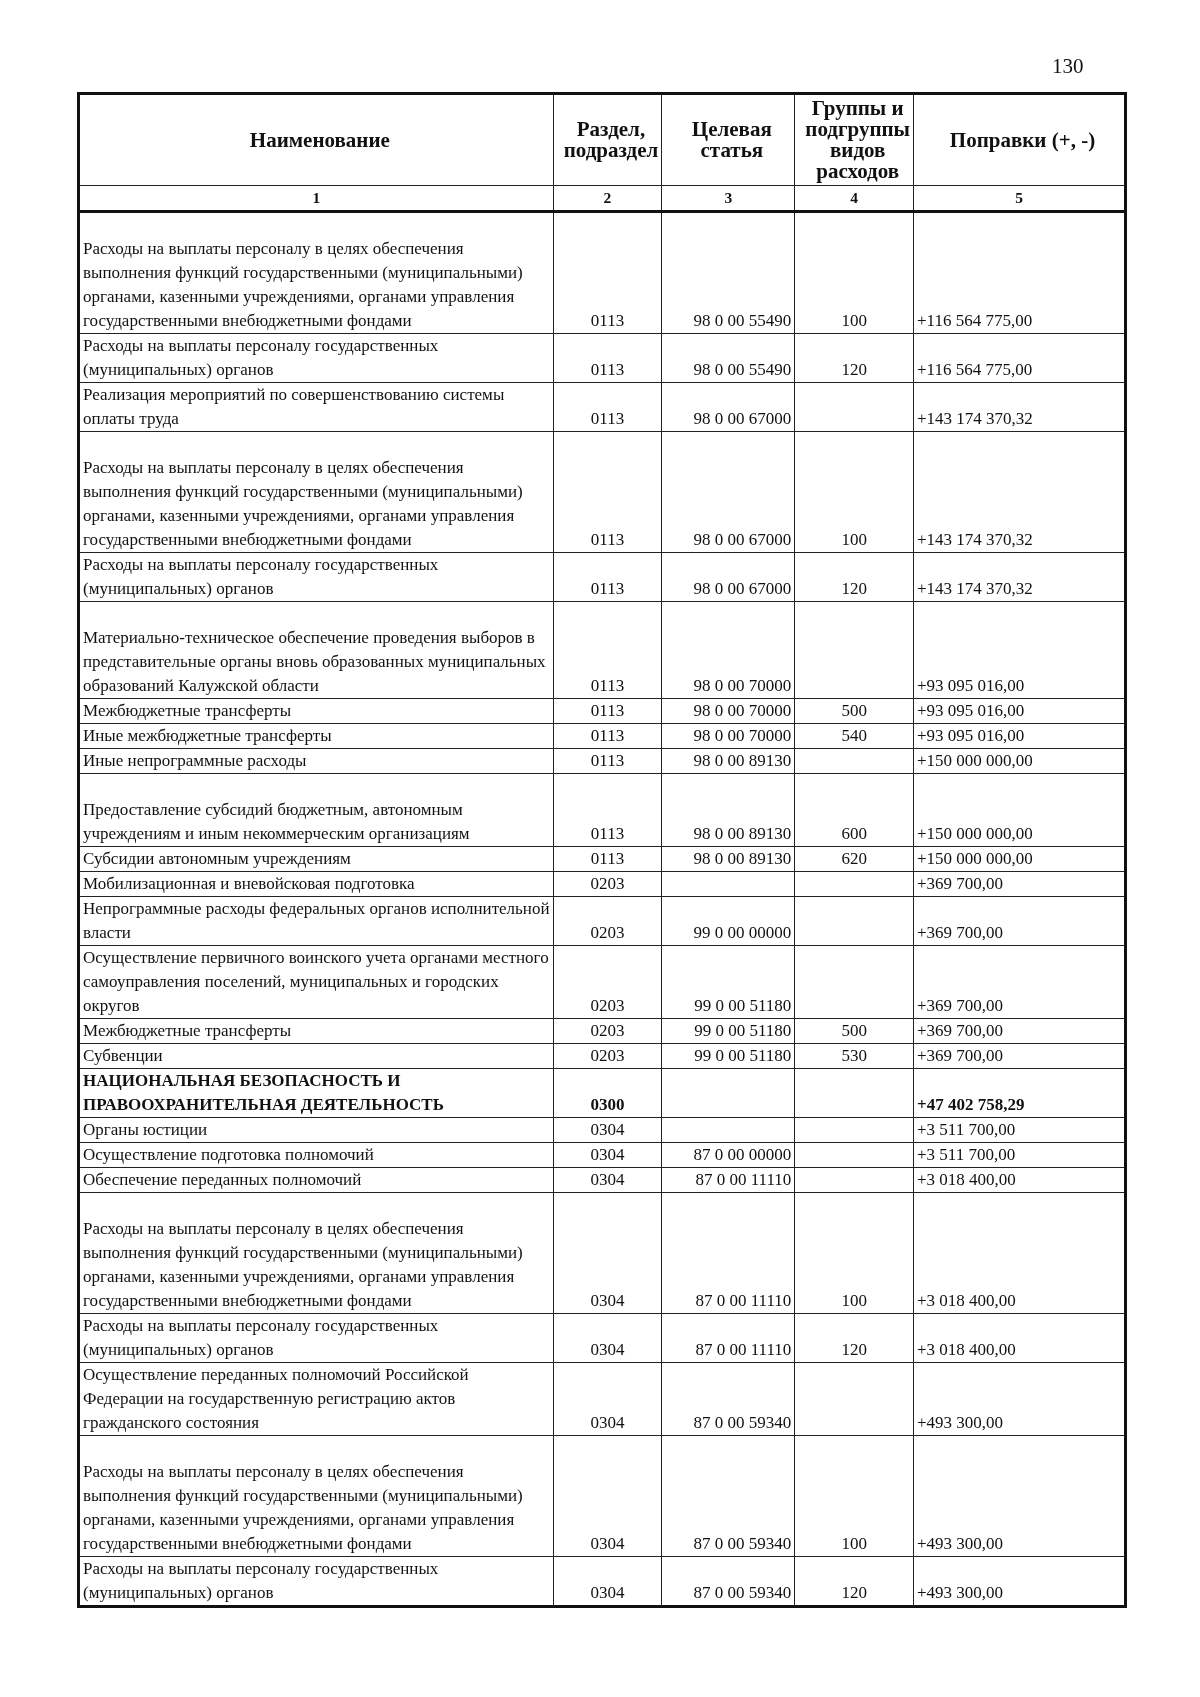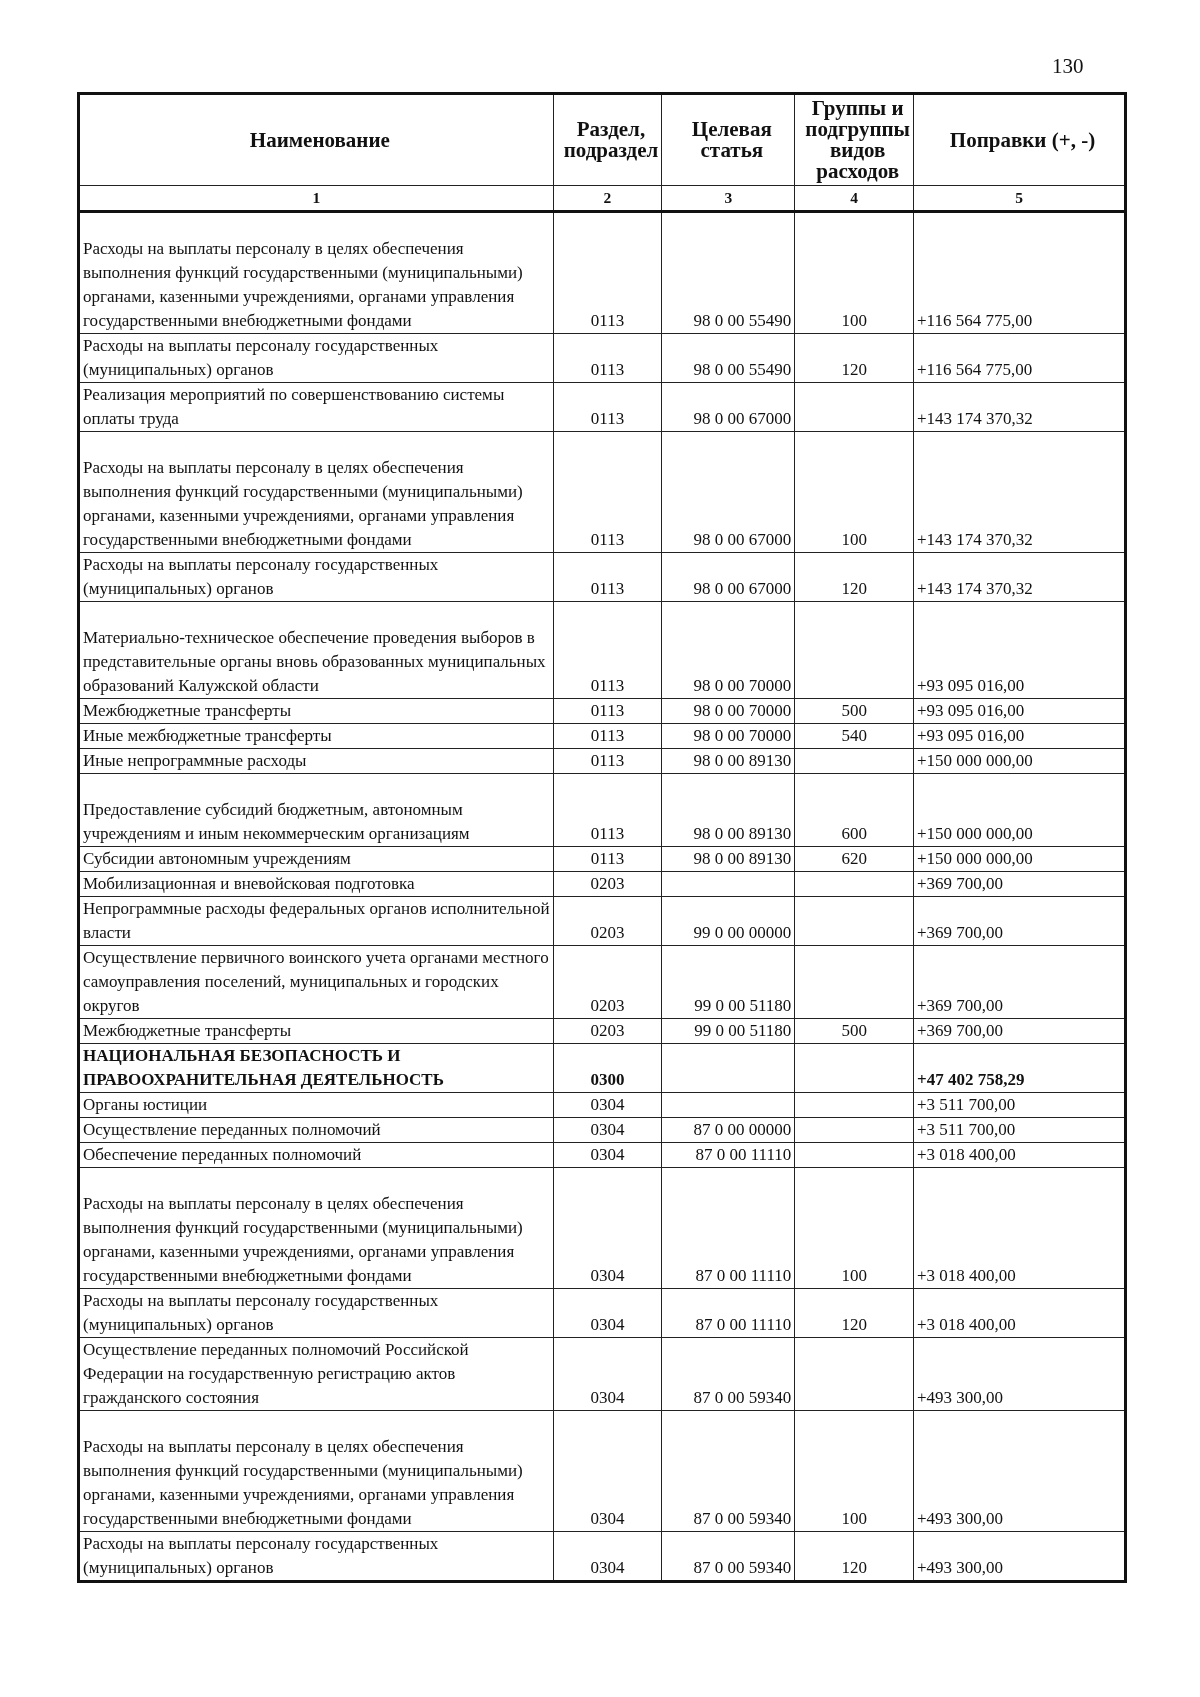--- a/index.html
+++ b/index.html
@@ -150,36 +150,43 @@
         <td class="grp"></td>
         <td class="amt">+369 700,00</td>
       </tr>
       <tr>
         <td class="name sp1">Межбюджетные трансферты</td>
         <td class="sec">0203</td>
         <td class="tgt">99 0 00 51180</td>
         <td class="grp">500</td>
         <td class="amt">+369 700,00</td>
       </tr>
+      <tr>
+        <td class="name sp1">Субвенции</td>
+        <td class="sec">0203</td>
+        <td class="tgt">99 0 00 51180</td>
+        <td class="grp">530</td>
+        <td class="amt">+369 700,00</td>
+      </tr>
       <tr class="bold">
         <td class="name sp2">НАЦИОНАЛЬНАЯ БЕЗОПАСНОСТЬ И ПРАВООХРАНИТЕЛЬНАЯ ДЕЯТЕЛЬНОСТЬ</td>
         <td class="sec">0300</td>
         <td class="tgt"></td>
         <td class="grp"></td>
         <td class="amt">+47 402 758,29</td>
       </tr>
       <tr>
         <td class="name sp1">Органы юстиции</td>
         <td class="sec">0304</td>
         <td class="tgt"></td>
         <td class="grp"></td>
         <td class="amt">+3 511 700,00</td>
       </tr>
       <tr>
-        <td class="name sp1">Осуществление переданных полномочий</td>
+        <td class="name sp1">Осуществление подготовка полномочий</td>
         <td class="sec">0304</td>
         <td class="tgt">87 0 00 00000</td>
         <td class="grp"></td>
         <td class="amt">+3 511 700,00</td>
       </tr>
       <tr>
         <td class="name sp1">Обеспечение переданных полномочий</td>
         <td class="sec">0304</td>
         <td class="tgt">87 0 00 11110</td>
         <td class="grp"></td>

